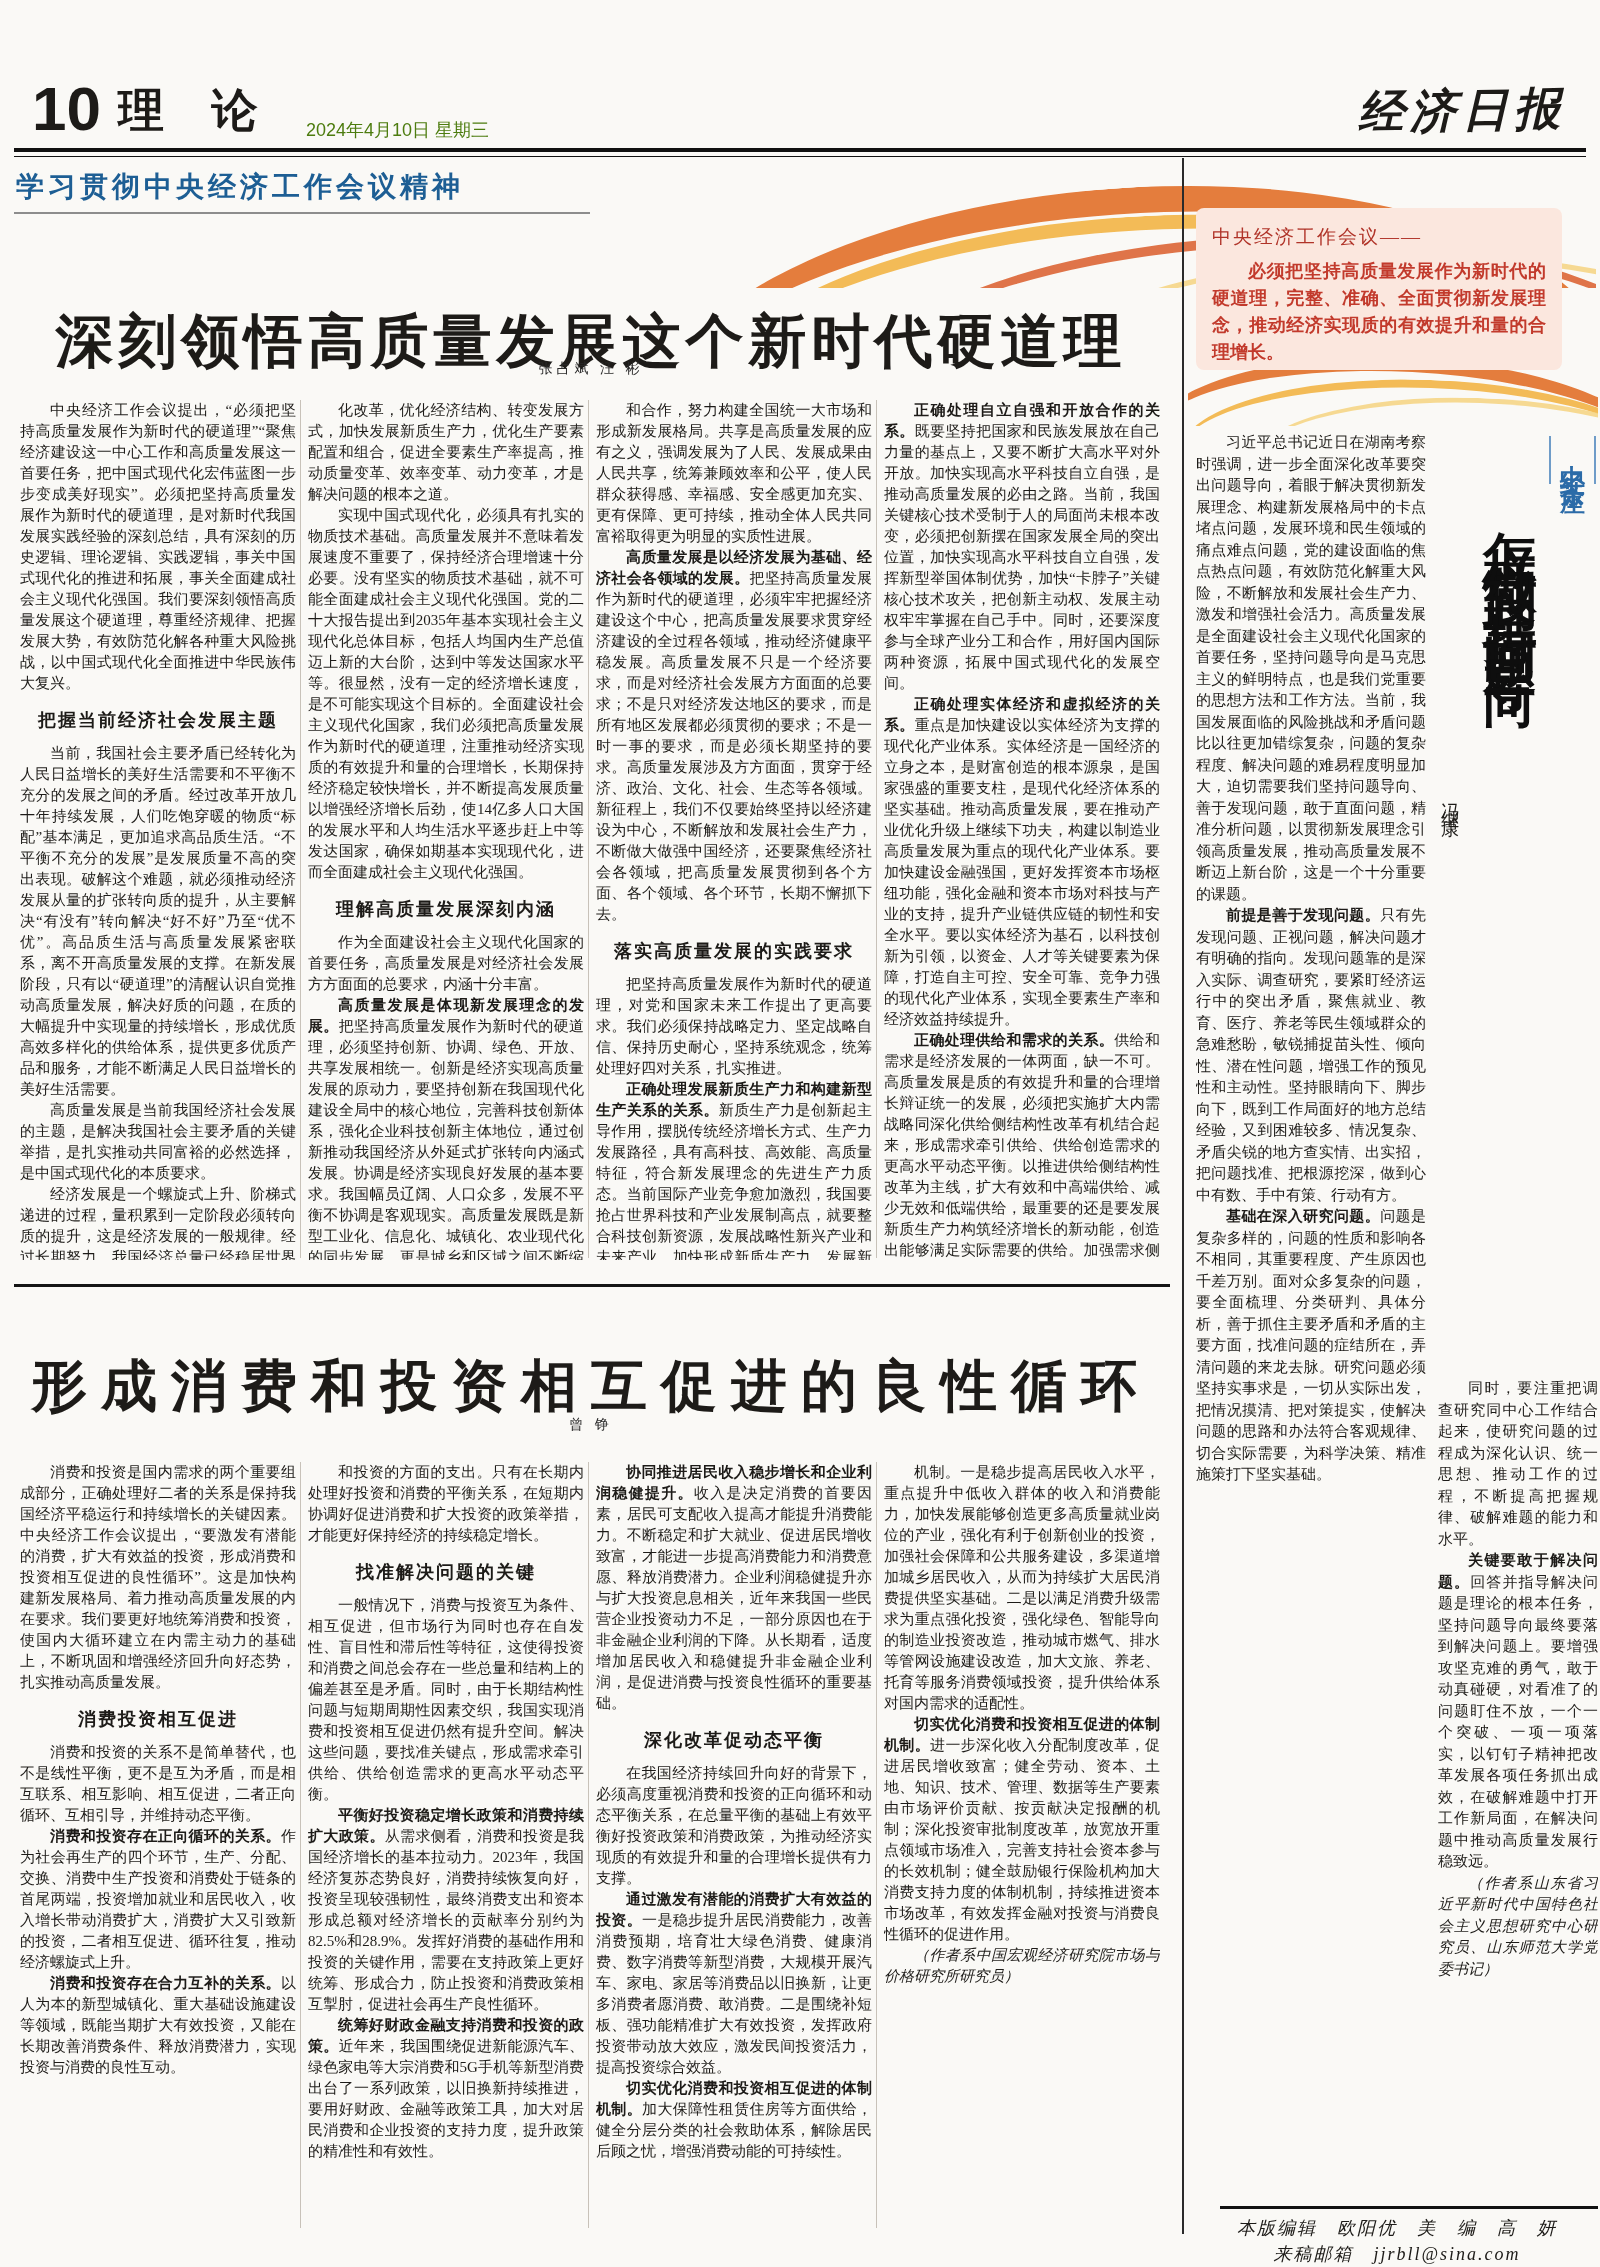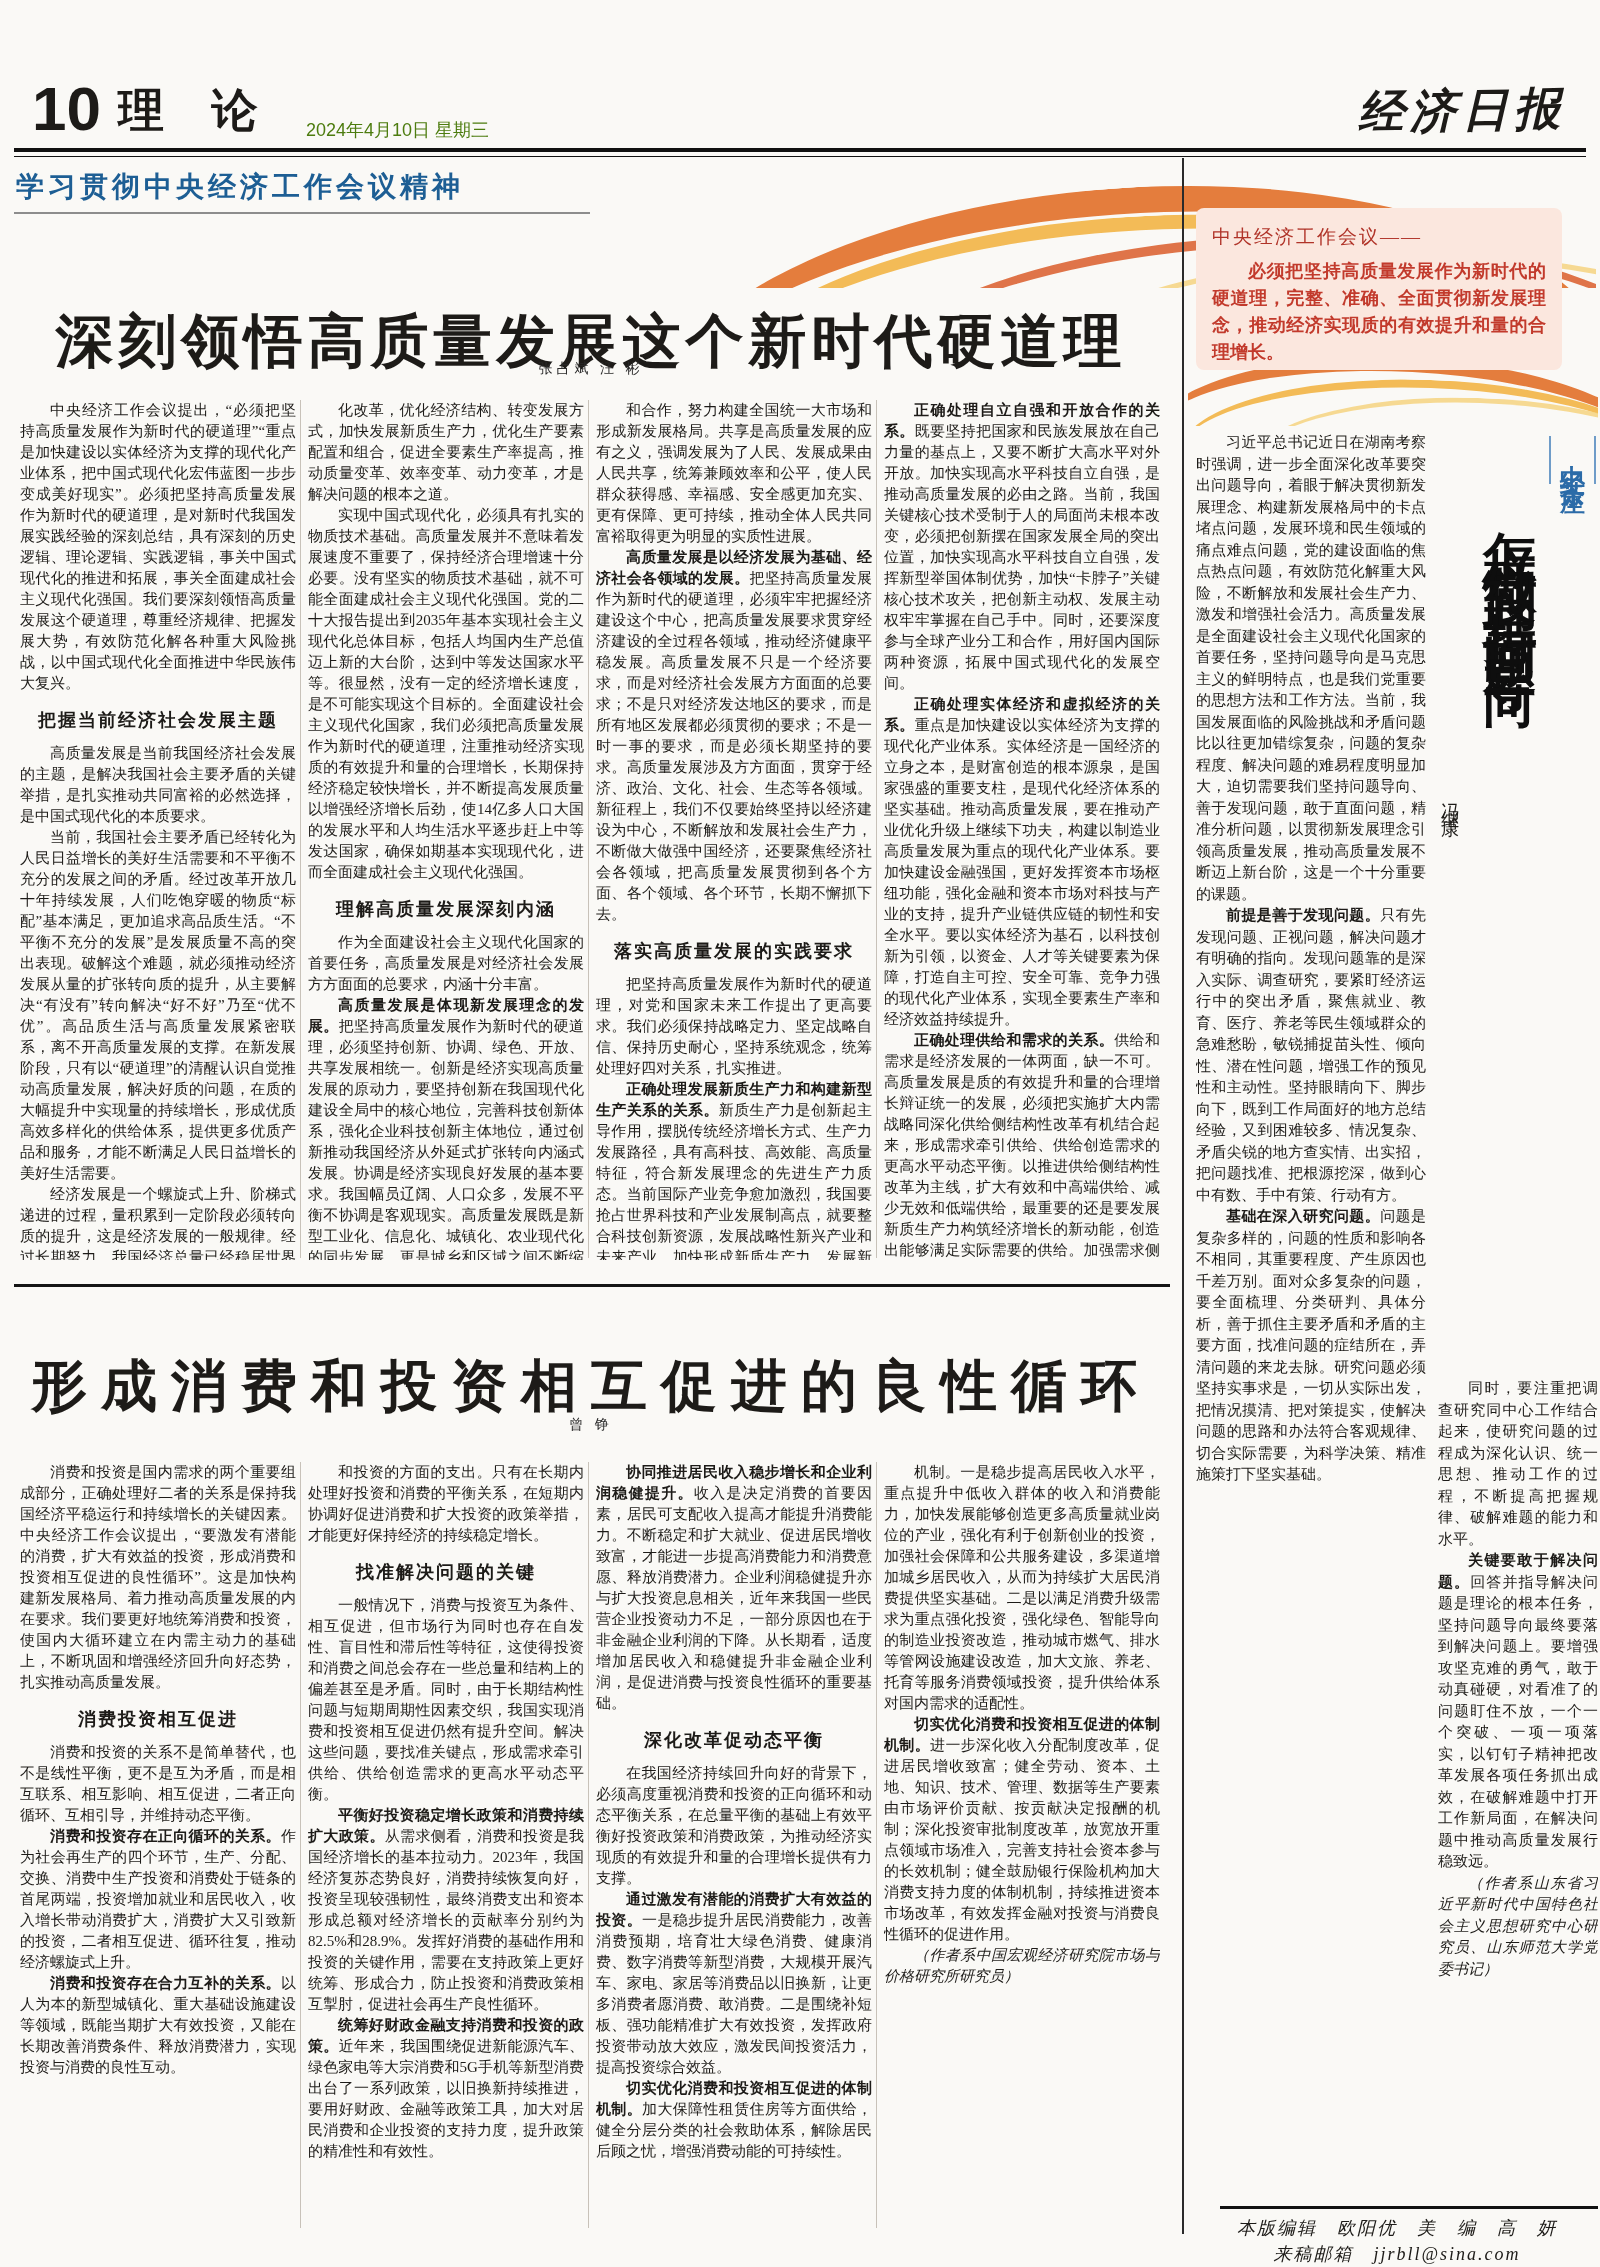--- a/index.html
+++ b/index.html
@@ -85,24 +85,24 @@
     <div class="arc" style="left:260px;top:96px;width:860px;height:340px;border-top:6px solid #f6d27a;opacity:.8;transform:rotate(-2deg);"></div>
   </div>
 
   <div class="banner">学习贯彻中央经济工作会议精神</div>
   <div class="banner-underline"></div>
 
   <h1 class="headline1">深刻领悟高质量发展这个新时代硬道理</h1>
   <div class="byline byline1">张占斌  汪 彬</div>
 
   <div class="col a1col cx1">
-      <p class="col-p">中央经济工作会议提出，“必须把坚持高质量发展作为新时代的硬道理”“重点是加快建设以实体经济为支撑的现代化产业体系，把中国式现代化宏伟蓝图一步步变成美好现实”。必须把坚持高质量发展作为新时代的硬道理，是对新时代我国发展实践经验的深刻总结，具有深刻的历史逻辑、理论逻辑、实践逻辑，事关中国式现代化的推进和拓展，事关全面建成社会主义现代化强国。我们要深刻领悟高质量发展这个硬道理，尊重经济规律、把握发展大势，有效防范化解各种重大风险挑战，以中国式现代化全面推进中华民族伟大复兴。</p>
+      <p class="col-p">中央经济工作会议提出，“必须把坚持高质量发展作为新时代的硬道理”“聚焦经济建设这一中心工作和高质量发展这一首要任务，把中国式现代化宏伟蓝图一步步变成美好现实”。必须把坚持高质量发展作为新时代的硬道理，是对新时代我国发展实践经验的深刻总结，具有深刻的历史逻辑、理论逻辑、实践逻辑，事关中国式现代化的推进和拓展，事关全面建成社会主义现代化强国。我们要深刻领悟高质量发展这个硬道理，尊重经济规律、把握发展大势，有效防范化解各种重大风险挑战，以中国式现代化全面推进中华民族伟大复兴。</p>
       <h3 class="col-sub">把握当前经济社会发展主题</h3>
+      <p class="col-p">当前，我国社会主要矛盾已经转化为人民日益增长的美好生活需要和不平衡不充分的发展之间的矛盾。经过改革开放几十年持续发展，人们吃饱穿暖的物质“标配”基本满足，更加追求高品质生活。“不平衡不充分的发展”是发展质量不高的突出表现。破解这个难题，就必须推动经济发展从量的扩张转向质的提升，从主要解决“有没有”转向解决“好不好”乃至“优不优”。高品质生活与高质量发展紧密联系，离不开高质量发展的支撑。在新发展阶段，只有以“硬道理”的清醒认识自觉推动高质量发展，解决好质的问题，在质的大幅提升中实现量的持续增长，形成优质高效多样化的供给体系，提供更多优质产品和服务，才能不断满足人民日益增长的美好生活需要。</p>
       <p class="col-p">高质量发展是当前我国经济社会发展的主题，是解决我国社会主要矛盾的关键举措，是扎实推动共同富裕的必然选择，是中国式现代化的本质要求。</p>
-      <p class="col-p">当前，我国社会主要矛盾已经转化为人民日益增长的美好生活需要和不平衡不充分的发展之间的矛盾。经过改革开放几十年持续发展，人们吃饱穿暖的物质“标配”基本满足，更加追求高品质生活。“不平衡不充分的发展”是发展质量不高的突出表现。破解这个难题，就必须推动经济发展从量的扩张转向质的提升，从主要解决“有没有”转向解决“好不好”乃至“优不优”。高品质生活与高质量发展紧密联系，离不开高质量发展的支撑。在新发展阶段，只有以“硬道理”的清醒认识自觉推动高质量发展，解决好质的问题，在质的大幅提升中实现量的持续增长，形成优质高效多样化的供给体系，提供更多优质产品和服务，才能不断满足人民日益增长的美好生活需要。</p>
       <p class="col-p">经济发展是一个螺旋式上升、阶梯式递进的过程，量积累到一定阶段必须转向质的提升，这是经济发展的一般规律。经过长期努力，我国经济总量已经稳居世界第二位，但经济发展的结构、效益还亟需优化提升。进入新发展阶段，我国经济发展的要素条件、组合方式、配置效率发生改变，劳动力成本逐步上升，资源环境承载能力约束趋紧，只有通过全面深</p>
     </div>
   <div class="col a1col cx2">
       <p class="col-p">化改革，优化经济结构、转变发展方式，加快发展新质生产力，优化生产要素配置和组合，促进全要素生产率提高，推动质量变革、效率变革、动力变革，才是解决问题的根本之道。</p>
       <p class="col-p">实现中国式现代化，必须具有扎实的物质技术基础。高质量发展并不意味着发展速度不重要了，保持经济合理增速十分必要。没有坚实的物质技术基础，就不可能全面建成社会主义现代化强国。党的二十大报告提出到2035年基本实现社会主义现代化总体目标，包括人均国内生产总值迈上新的大台阶，达到中等发达国家水平等。很显然，没有一定的经济增长速度，是不可能实现这个目标的。全面建设社会主义现代化国家，我们必须把高质量发展作为新时代的硬道理，注重推动经济实现质的有效提升和量的合理增长，长期保持经济稳定较快增长，并不断提高发展质量以增强经济增长后劲，使14亿多人口大国的发展水平和人均生活水平逐步赶上中等发达国家，确保如期基本实现现代化，进而全面建成社会主义现代化强国。</p>
       <h3 class="col-sub">理解高质量发展深刻内涵</h3>
       <p class="col-p">作为全面建设社会主义现代化国家的首要任务，高质量发展是对经济社会发展方方面面的总要求，内涵十分丰富。</p>
       <p class="col-p"><b>高质量发展是体现新发展理念的发展。</b>把坚持高质量发展作为新时代的硬道理，必须坚持创新、协调、绿色、开放、共享发展相统一。创新是经济实现高质量发展的原动力，要坚持创新在我国现代化建设全局中的核心地位，完善科技创新体系，强化企业科技创新主体地位，通过创新推动我国经济从外延式扩张转向内涵式发展。协调是经济实现良好发展的基本要求。我国幅员辽阔、人口众多，发展不平衡不协调是客观现实。高质量发展既是新型工业化、信息化、城镇化、农业现代化的同步发展，更是城乡和区域之间不断缩小差距的协调发展。绿色发展是实现可持续发展的必然要求，高质量发展既要解决环境污染的问题，又要满足人们对优美生态环境的需要。开放是国家繁荣发展的必由之路，要坚持高水平对外开放，加强国际交流</p>
     </div>
   <div class="col a1col cx3">

